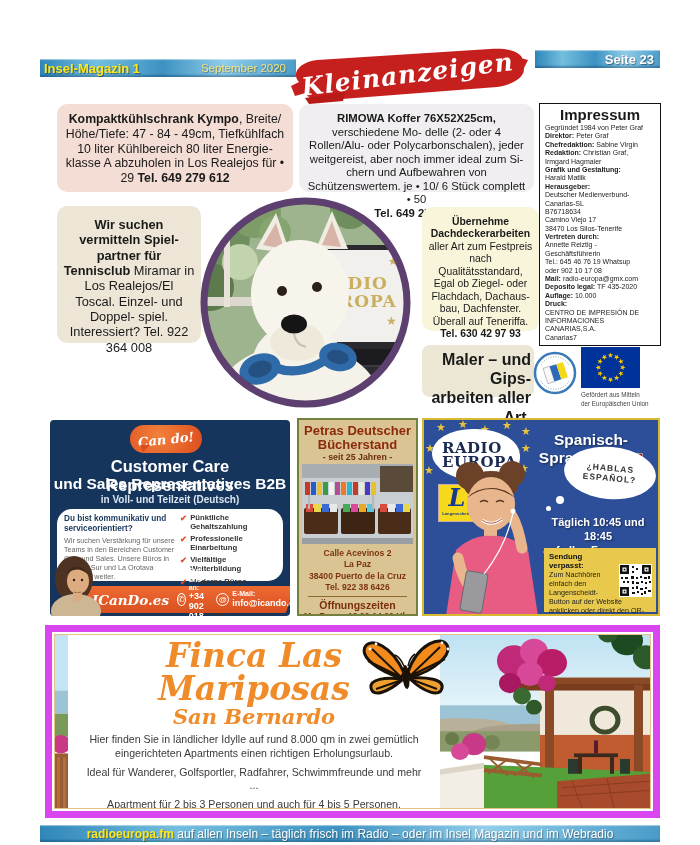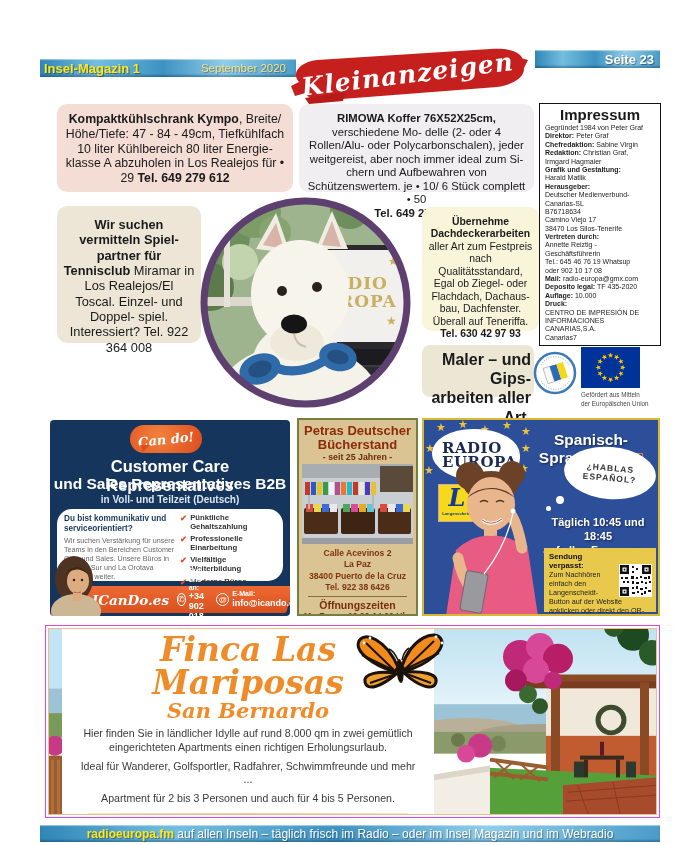--- a/index.html
+++ b/index.html
@@ -130,21 +130,21 @@
     font-weight:bold; font-size:11px; line-height:1.25; text-shadow:1px 1px 2px rgba(0,0,0,.5); }
   .re-missed { position:absolute; left:120px; top:128px; width:112px; height:64px;
     background:#e9c94c; padding:4px 4px 2px 5px; text-align:left; }
   .re-missed .mt { font-size:7.8px; font-weight:bold; color:#111; }
   .re-missed .mx { font-size:7.2px; color:#222; line-height:1.25; }
   #qr { float:right; width:33px; height:33px; margin:12px 0 0 3px; }
   #re-woman { position:absolute; left:-6px; top:36px; width:150px; height:160px; }
 
   
   #finca { position:absolute; left:45px; top:625px; width:615px; height:193px;
-    border:1px solid #d946ef; background:#fff; }
+    border:7px solid #d946ef; background:#fff; }
   #finca .inner { position:absolute; inset:2px; border:1px solid #e8c089; overflow:hidden; }
   #fi-strip { position:absolute; left:0; top:0; width:13px; height:100%; }
   #fi-photo { position:absolute; right:0; top:0; width:228px; height:100%; }
   .fi-content { position:absolute; left:13px; top:0; width:372px; height:100%; background:#fff;
     text-align:center; padding-top:4px; }
   .fi-title { font-family:"DejaVu Serif",serif; font-style:italic; font-weight:bold;
     font-size:33px; color:#ef8b28; line-height:1.0; }
   .fi-sub   { font-family:"DejaVu Serif",serif; font-style:italic; font-weight:bold;
     font-size:21px; color:#ef8b28; line-height:1.1; }
   .fi-p { font-size:10.6px; color:#3a3a3a; line-height:1.3; margin-top:5px; padding:0 14px; }

